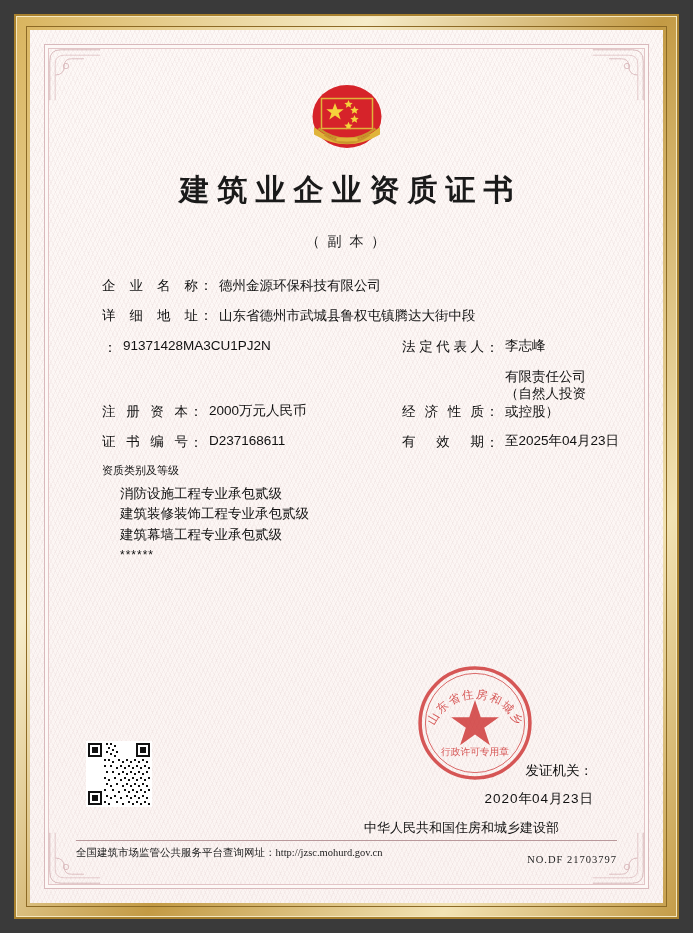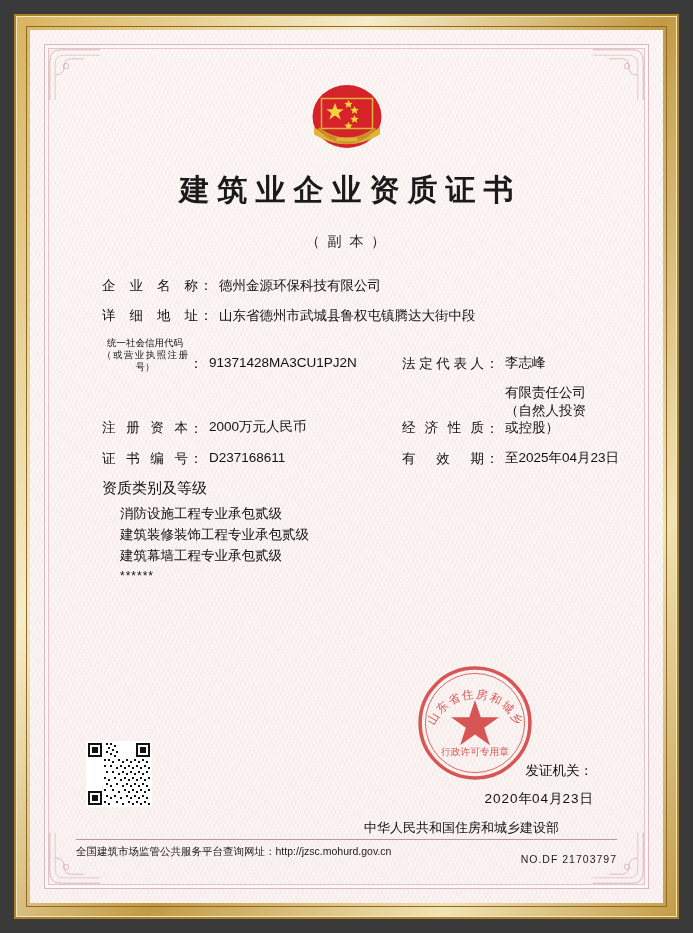--- a/index.html
+++ b/index.html
@@ -139,21 +139,21 @@
     border-bottom: 1px solid transparent;
     white-space: nowrap;
   }
   .row-split { display: flex; align-items: flex-end; }
   .half { display: flex; align-items: flex-end; }
   .half.left { flex: 0 0 300px; }
   .half.right { flex: 1; }
   .half .lbl { width: 86px; flex: 0 0 86px; }
   .half.right .lbl { width: 82px; flex: 0 0 82px; }
 
-  .qual-title { margin-top: 0; font-size: 15px; }
+  .qual-title { margin-top: 0; font-size: 11px; }
   .qual-list { margin: 6px 0 0 18px; }
   .qual-item {
     font-size: 13.5px;
     line-height: 1.55;
     color: #111;
   }
   .qual-dots { font-size: 12px; letter-spacing: 1px; }
 
   
   .bottom {
@@ -195,21 +195,21 @@
   
   .footer {
     position: absolute;
     left: 16px; right: 16px; bottom: 12px;
     border-top: 1px solid #b9989b;
     padding-top: 5px;
     display: flex;
     justify-content: space-between;
     font-size: 10.5px;
     color: #222;
-    font-family: Liberation Sans, sans-serif;
+    font-family: Liberation Serif, serif;
   }
   .footer .no { letter-spacing: 1px; margin-top: 8px; }
 </style>
 </head>
 <body>
 
 <div class="certificate">
   <div class="frame-outer"></div>
   <div class="frame-inner-bevel"></div>
   <div class="frame-darkline"></div>
@@ -275,24 +275,20 @@
         </div>
 
         <div class="row">
           <div class="lbl">详细地址</div>
           <div class="colon">：</div>
           <div class="val">山东省德州市武城县鲁权屯镇腾达大街中段</div>
         </div>
 
         <div class="row row-split">
           <div class="half left">
-            <div class="lbl two-line">
-              <div>统一社会信用代码</div>
-              <div>（或营业执照注册号）</div>
-            </div>
             <div class="colon">：</div>
             <div class="val">91371428MA3CU1PJ2N</div>
           </div>
           <div class="half right">
             <div class="lbl">法定代表人</div>
             <div class="colon">：</div>
             <div class="val">李志峰</div>
           </div>
         </div>
 

